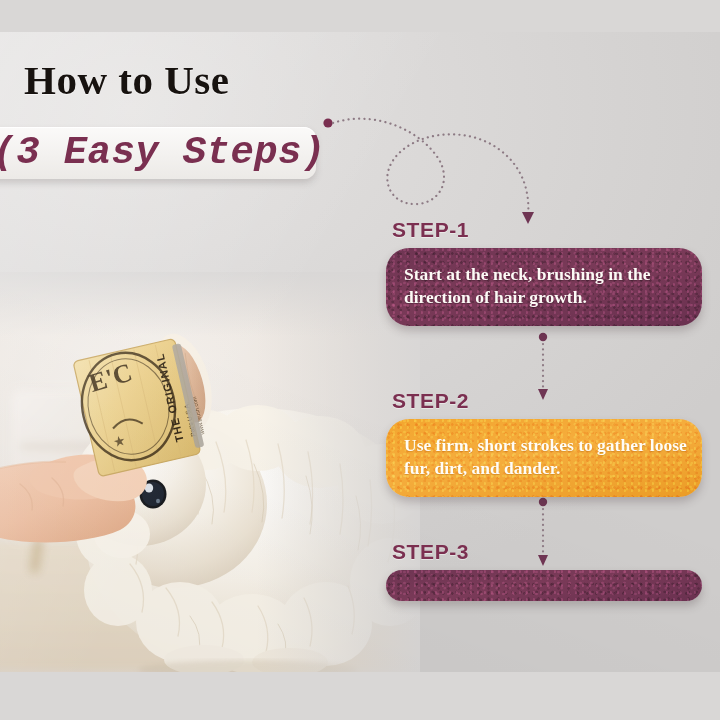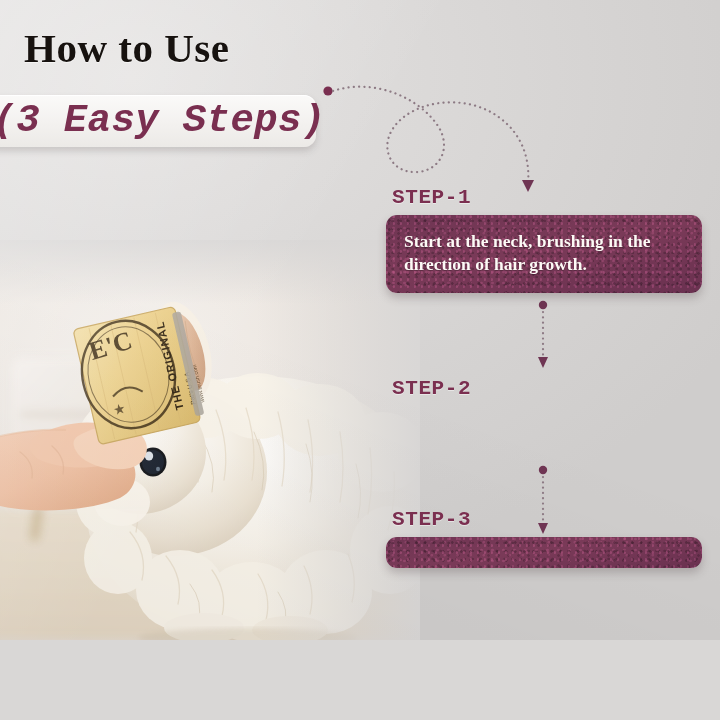--- a/index.html
+++ b/index.html
@@ -6,20 +6,21 @@
   html,body{margin:0;padding:0;}
   body{
     width:720px;height:720px;overflow:hidden;
     font-family:"Liberation Serif", serif;
     background:#d9d7d6;
   }
   #stage{
     position:relative;width:720px;height:640px;overflow:hidden;
     background:
       radial-gradient(ellipse 700px 520px at 18% 12%, #e4e2e1 0%, #dcdad9 38%, #d5d3d2 70%, #cfcdcc 100%);
+    margin-top: 32px;
   }
   
   .vignette{
     position:absolute;inset:0;pointer-events:none;
     background:linear-gradient(120deg, rgba(255,255,255,.35) 0%, rgba(255,255,255,0) 42%),
                linear-gradient(200deg, rgba(0,0,0,0) 55%, rgba(0,0,0,.045) 100%);
   }
 
   
   .photo{
@@ -49,27 +50,27 @@
     color:#7a2f50;letter-spacing:.4px;white-space:nowrap;
     padding-left:18px;
   }
 
   
   .decor{position:absolute;left:0;top:0;width:720px;height:720px;pointer-events:none;}
 
   
   .step{position:absolute;left:386px;width:316px;}
   .step-label{
-    font-family:Liberation Mono, monospace;
+    font-family:Liberation Sans, sans-serif;
     font-weight:bold;font-size:21px;letter-spacing:.6px;color:#7b2f50;
     margin:0 0 6px 6px;
     text-shadow:0 1px 0 rgba(255,255,255,.45);
   }
   .step-box{
-    border-radius:11px;
+    border-radius:23px;
     padding:15px 4px 16px 18px;
     box-shadow:0 5px 8px rgba(70,55,60,.25);
     position:relative;overflow:hidden;
   }
   .step-box .noise{
     position:absolute;inset:0;opacity:.5;mix-blend-mode:overlay;
     background-image:
       radial-gradient(circle at 12% 22%, rgba(255,255,255,.55) 0 1px, transparent 1.6px),
       radial-gradient(circle at 37% 61%, rgba(0,0,0,.45) 0 1px, transparent 1.6px),
       radial-gradient(circle at 68% 18%, rgba(255,255,255,.45) 0 1px, transparent 1.6px),
@@ -318,22 +319,26 @@
   </svg>
 
   <div class="step" style="top:186px;">
     <div class="step-label">STEP-1</div>
     <div class="step-box purple">
       <div class="noise"></div>
       <div class="step-text">Start at the neck, brushing in the direction of  hair growth.</div>
     </div>
   </div>
 
-  <div class="step" style="top:377px;">
+  <div class="step" style="top:357px;">
     <div class="step-label">STEP-2</div>
+    <div class="step-box orange">
+      <div class="noise"></div>
+      <div class="step-text">Use firm, short strokes to gather loose fur, dirt, and dander.</div>
+    </div>
   </div>
 
   <div class="step" style="top:508px;">
     <div class="step-label">STEP-3</div>
     <div class="step-box purple">
       <div class="noise"></div>
     </div>
   </div>
 
 </div>

